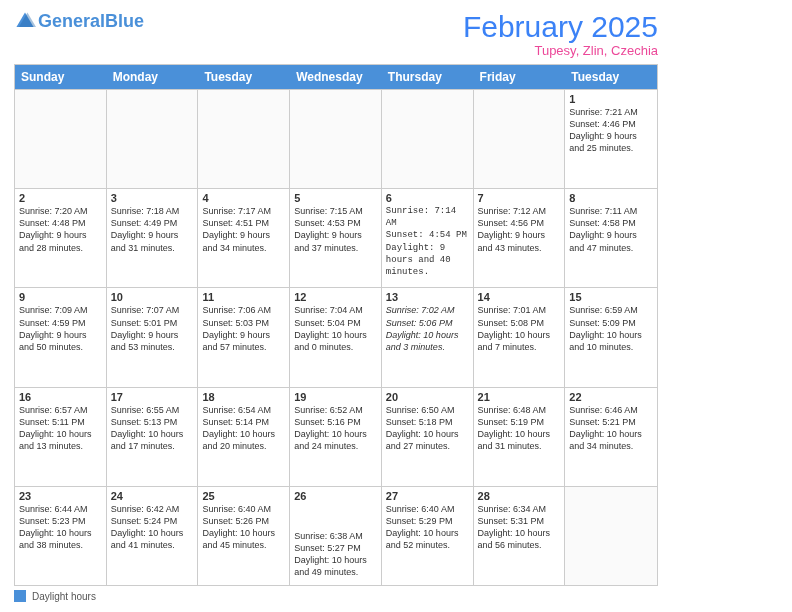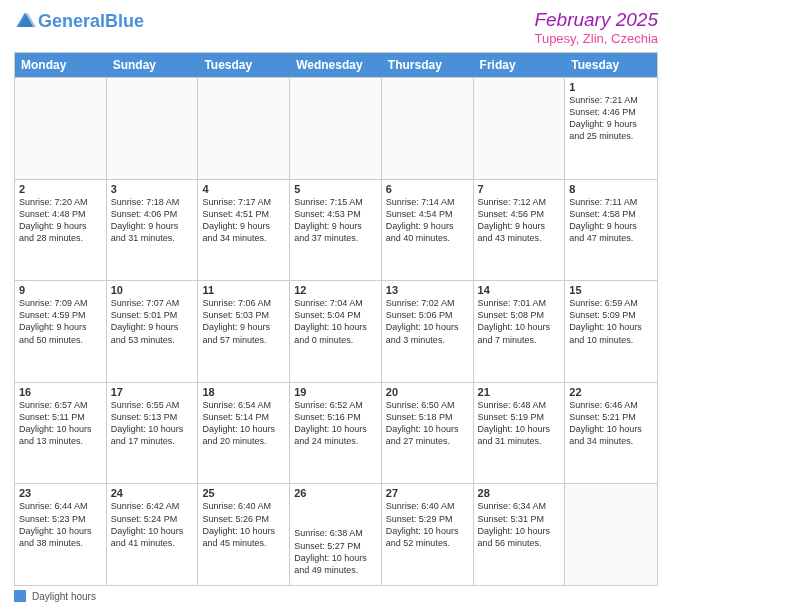--- a/index.html
+++ b/index.html
@@ -38,25 +38,24 @@
       color: #4a90d9;
     }
     .logo-icon {
       width: 22px;
       height: 22px;
     }
     .title-block {
       text-align: right;
     }
     .month-title {
-      font-size: 19px;
+      font-size: 30px;
       font-weight: 300;
-      color: #a21caf;
+      color: #3b82f6;
       line-height: 1.1;
-      font-style: italic;
     }
     .location {
       font-size: 13px;
       color: #ec4899;
     }
     .calendar {
       flex: 1;
       display: flex;
       flex-direction: column;
       border: 1px solid #ccc;
@@ -141,22 +140,22 @@
       </div>
     </div>
     <div class="title-block">
       <div class="month-title">February 2025</div>
       <div class="location">Tupesy, Zlin, Czechia</div>
     </div>
   </div>
 
   <div class="calendar">
     <div class="cal-header">
-    <div class="cal-header-cell">Monday</div>
-        <div class="cal-header-cell">Sunday</div>
+    <div class="cal-header-cell">Sunday</div>
+        <div class="cal-header-cell">Monday</div>
         <div class="cal-header-cell">Tuesday</div>
         <div class="cal-header-cell">Wednesday</div>
         <div class="cal-header-cell">Thursday</div>
         <div class="cal-header-cell">Friday</div>
         <div class="cal-header-cell">Tuesday</div>
       </div>
     <div class="cal-body">
     <div class="cal-row">
           <div class="cal-cell empty"></div>
           <div class="cal-cell empty"></div>
@@ -174,38 +173,38 @@
         <div class="cal-row">
           <div class="cal-cell">
             <span class="day-num">2</span>
             <div class="day-detail" style="white-space: pre-line;">Sunrise: 7:20 AM
 Sunset: 4:48 PM
 Daylight: 9 hours and 28 minutes.</div>
           </div>
           <div class="cal-cell">
             <span class="day-num">3</span>
             <div class="day-detail" style="white-space: pre-line;">Sunrise: 7:18 AM
-Sunset: 4:06 PM
+Sunset: 4:49 PM
 Daylight: 9 hours and 31 minutes.</div>
           </div>
           <div class="cal-cell">
             <span class="day-num">4</span>
             <div class="day-detail" style="white-space: pre-line;">Sunrise: 7:17 AM
 Sunset: 4:51 PM
 Daylight: 9 hours and 34 minutes.</div>
           </div>
           <div class="cal-cell">
             <span class="day-num">5</span>
             <div class="day-detail" style="white-space: pre-line;">Sunrise: 7:15 AM
 Sunset: 4:53 PM
 Daylight: 9 hours and 37 minutes.</div>
           </div>
           <div class="cal-cell">
             <span class="day-num">6</span>
-            <div class="day-detail" style="white-space: pre-line;">Sunrise: 7:14 AM
+            <div class="day-detail" style="white-space: pre-line; font-family: Liberation Mono, monospace;">Sunrise: 7:14 AM
 Sunset: 4:54 PM
 Daylight: 9 hours and 40 minutes.</div>
           </div>
           <div class="cal-cell">
             <span class="day-num">7</span>
             <div class="day-detail" style="white-space: pre-line;">Sunrise: 7:12 AM
 Sunset: 4:56 PM
 Daylight: 9 hours and 43 minutes.</div>
           </div>
           <div class="cal-cell">
@@ -235,21 +234,21 @@
 Daylight: 9 hours and 57 minutes.</div>
           </div>
           <div class="cal-cell">
             <span class="day-num">12</span>
             <div class="day-detail" style="white-space: pre-line;">Sunrise: 7:04 AM
 Sunset: 5:04 PM
 Daylight: 10 hours and 0 minutes.</div>
           </div>
           <div class="cal-cell">
             <span class="day-num">13</span>
-            <div class="day-detail" style="white-space: pre-line;">Sunrise: 7:02 AM
+            <div class="day-detail" style="white-space: pre-line; font-style: italic;">Sunrise: 7:02 AM
 Sunset: 5:06 PM
 Daylight: 10 hours and 3 minutes.</div>
           </div>
           <div class="cal-cell">
             <span class="day-num">14</span>
             <div class="day-detail" style="white-space: pre-line;">Sunrise: 7:01 AM
 Sunset: 5:08 PM
 Daylight: 10 hours and 7 minutes.</div>
           </div>
           <div class="cal-cell">

